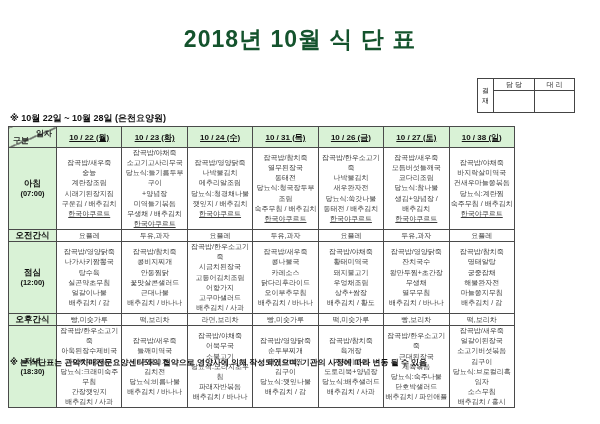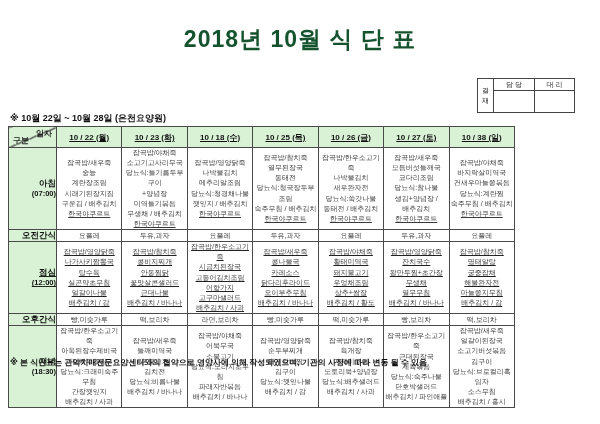--- a/index.html
+++ b/index.html
@@ -31,26 +31,26 @@
   table.menu td,table.menu th{border:1px solid #4a4a4a;padding:0;vertical-align:middle;overflow:hidden;}
   th.day{background:#d9f2d6;font-size:8px;font-weight:bold;color:#111;text-decoration:underline;}
   thead tr{height:21px;}
   td.corner{
     position:relative;background:
       linear-gradient(to bottom right, rgba(0,0,0,0) calc(50% - 0.6px), #4a4a4a calc(50% - 0.6px), #4a4a4a calc(50% + 0.6px), rgba(0,0,0,0) calc(50% + 0.6px)),
       #d9f2d6;
   }
   td.corner .c-top{position:absolute;top:1px;right:4px;font-size:8px;font-weight:bold;}
   td.corner .c-bot{position:absolute;bottom:1px;left:4px;font-size:8px;font-weight:bold;text-align:right;}
-  td.rowlabel{background:#d9f2d6;text-align:right;font-size:8.5px;font-weight:bold;color:#111;line-height:1.3;}
+  td.rowlabel{background:#d9f2d6;text-align:center;font-size:8.5px;font-weight:bold;color:#111;line-height:1.3;}
   td.rowlabel .time{font-size:7.5px;font-weight:bold;}
   td.menucell{text-align:center;font-size:7px;line-height:1.45;color:#3a3a3a;padding:1px 0;background:#fff;}
   tbody tr:nth-child(1){height:62px;}
   tbody tr:nth-child(2){height:12px;}
-  tbody tr:nth-child(3){height:56px;text-decoration:underline;}
+  tbody tr:nth-child(3){height:56px;}
   tbody tr:nth-child(4){height:12px;}
   tbody tr:nth-child(5){height:62px;}
   .ul{text-decoration:underline;}
   .notes{position:absolute;left:10px;top:357px;font-size:8px;font-weight:bold;color:#111;line-height:1.6;}
 </style>
 </head>
 <body>
 
 <div class="title">2018년 10월 식 단 표</div>
 
@@ -78,22 +78,22 @@
       <col>
   </colgroup>
   <thead>
     <tr>
       <td class="corner">
         <span class="c-top">일자</span>
         <span class="c-bot">구분</span>
       </td>
     <th class="day">10 / 22 (월)</th>
         <th class="day">10 / 23 (화)</th>
-        <th class="day">10 / 18 (수)</th>
-        <th class="day">10 / 25 (목)</th>
+        <th class="day">10 / 24 (수)</th>
+        <th class="day">10 / 31 (목)</th>
         <th class="day">10 / 26 (금)</th>
         <th class="day">10 / 27 (토)</th>
         <th class="day">10 / 38 (일)</th>
       </tr>
   </thead>
   <tbody>
       <tr>
         <td class="rowlabel">
           <div>아침</div>
           <div class="time">(07:00)</div>

